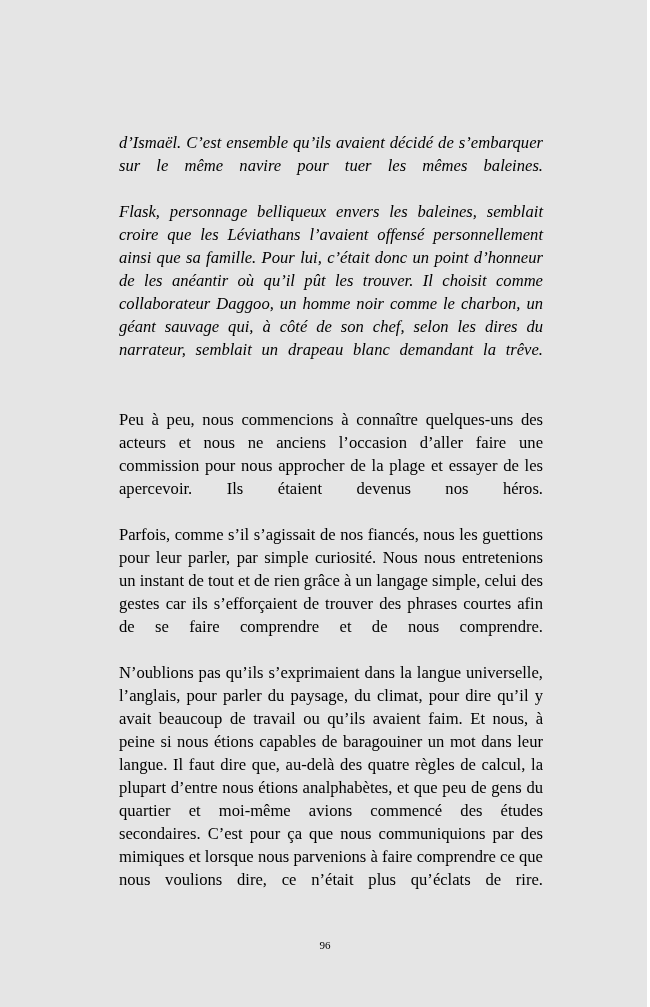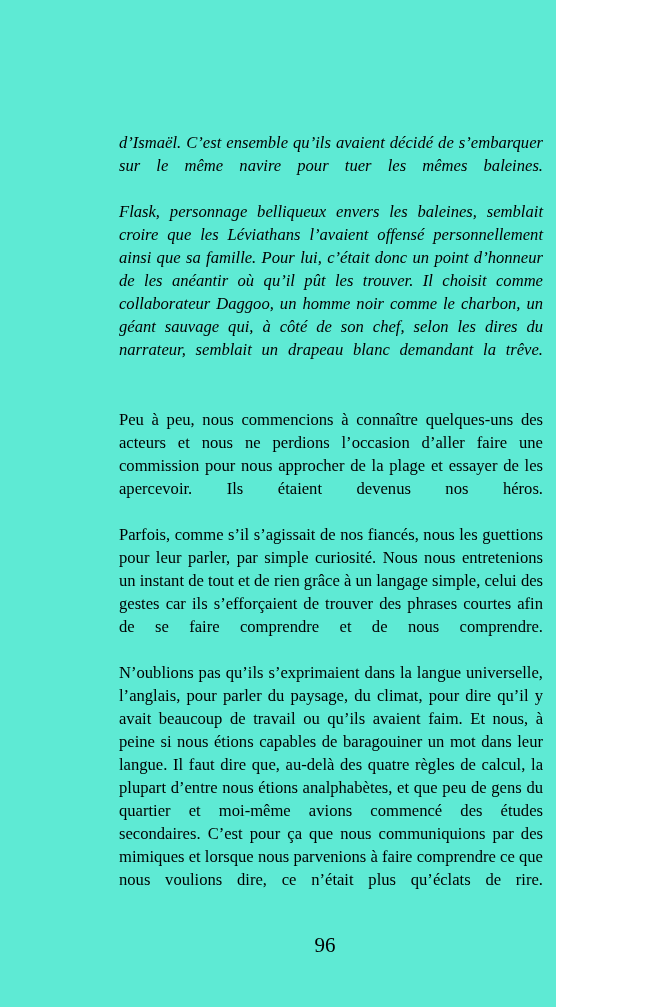--- a/index.html
+++ b/index.html
@@ -6,23 +6,23 @@
     margin: 0;
     padding: 0;
     background: #ffffff;
   }
   body {
     font-family: "Liberation Serif", "DejaVu Serif", serif;
     color: #000000;
   }
   .page {
     position: relative;
-    width: 556px;
+    width: 647px;
     height: 1007px;
-    background: #5eead4;
+    background: #e5e5e5;
     overflow: hidden;
     box-sizing: border-box;
   }
   .text-block {
     position: absolute;
     left: 119px;
     top: 131px;
     width: 424px;
   }
   .para {
@@ -49,41 +49,41 @@
   }
   .section-gap {
     height: 23px;
   }
   .page-number {
     position: absolute;
     left: 0;
     top: 934px;
     width: 650px;
     text-align: center;
-    font-size: 21px;
+    font-size: 11px;
     line-height: 23px;
     font-style: normal;
   }
 </style>
 </head>
 <body>
 
 <div class="page">
 
   <div class="text-block">
 
     <div>
       <p class="para italic">d’Ismaël. C’est ensemble qu’ils avaient décidé de s’embarquer sur le même navire pour tuer les mêmes baleines.</p>
       <p class="para italic">Flask, personnage belliqueux envers les baleines, semblait croire que les Léviathans l’avaient offensé personnellement ainsi que sa famille. Pour lui, c’était donc un point d’honneur de les anéantir où qu’il pût les trouver. Il choisit comme collaborateur Daggoo, un homme noir comme le charbon, un géant sauvage qui, à côté de son chef, selon les dires du narrateur, semblait un drapeau blanc demandant la trêve.</p>
     </div>
 
     <div class="section-gap"></div>
 
     <div>
-      <p class="para roman">Peu à peu, nous commencions à connaître quelques-uns des acteurs et nous ne perdions l’occasion d’aller faire une commission pour nous approcher de la plage et essayer de les apercevoir. Ils étaient devenus nos héros.</p>
+      <p class="para roman">Peu à peu, nous commencions à connaître quelques-uns des acteurs et nous ne anciens l’occasion d’aller faire une commission pour nous approcher de la plage et essayer de les apercevoir. Ils étaient devenus nos héros.</p>
       <p class="para roman">Parfois, comme s’il s’agissait de nos fiancés, nous les guettions pour leur parler, par simple curiosité. Nous nous entretenions un instant de tout et de rien grâce à un langage simple, celui des gestes car ils s’efforçaient de trouver des phrases courtes afin de se faire comprendre et de nous comprendre.</p>
       <p class="para roman">N’oublions pas qu’ils s’exprimaient dans la langue universelle, l’anglais, pour parler du paysage, du climat, pour dire qu’il y avait beaucoup de travail ou qu’ils avaient faim. Et nous, à peine si nous étions capables de baragouiner un mot dans leur langue. Il faut dire que, au-delà des quatre règles de calcul, la plupart d’entre nous étions analphabètes, et que peu de gens du quartier et moi-même avions commencé des études secondaires. C’est pour ça que nous communiquions par des mimiques et lorsque nous parvenions à faire comprendre ce que nous voulions dire, ce n’était plus qu’éclats de rire.</p>
     </div>
 
   </div>
 
   <div class="page-number">96</div>
 
 </div>
 

